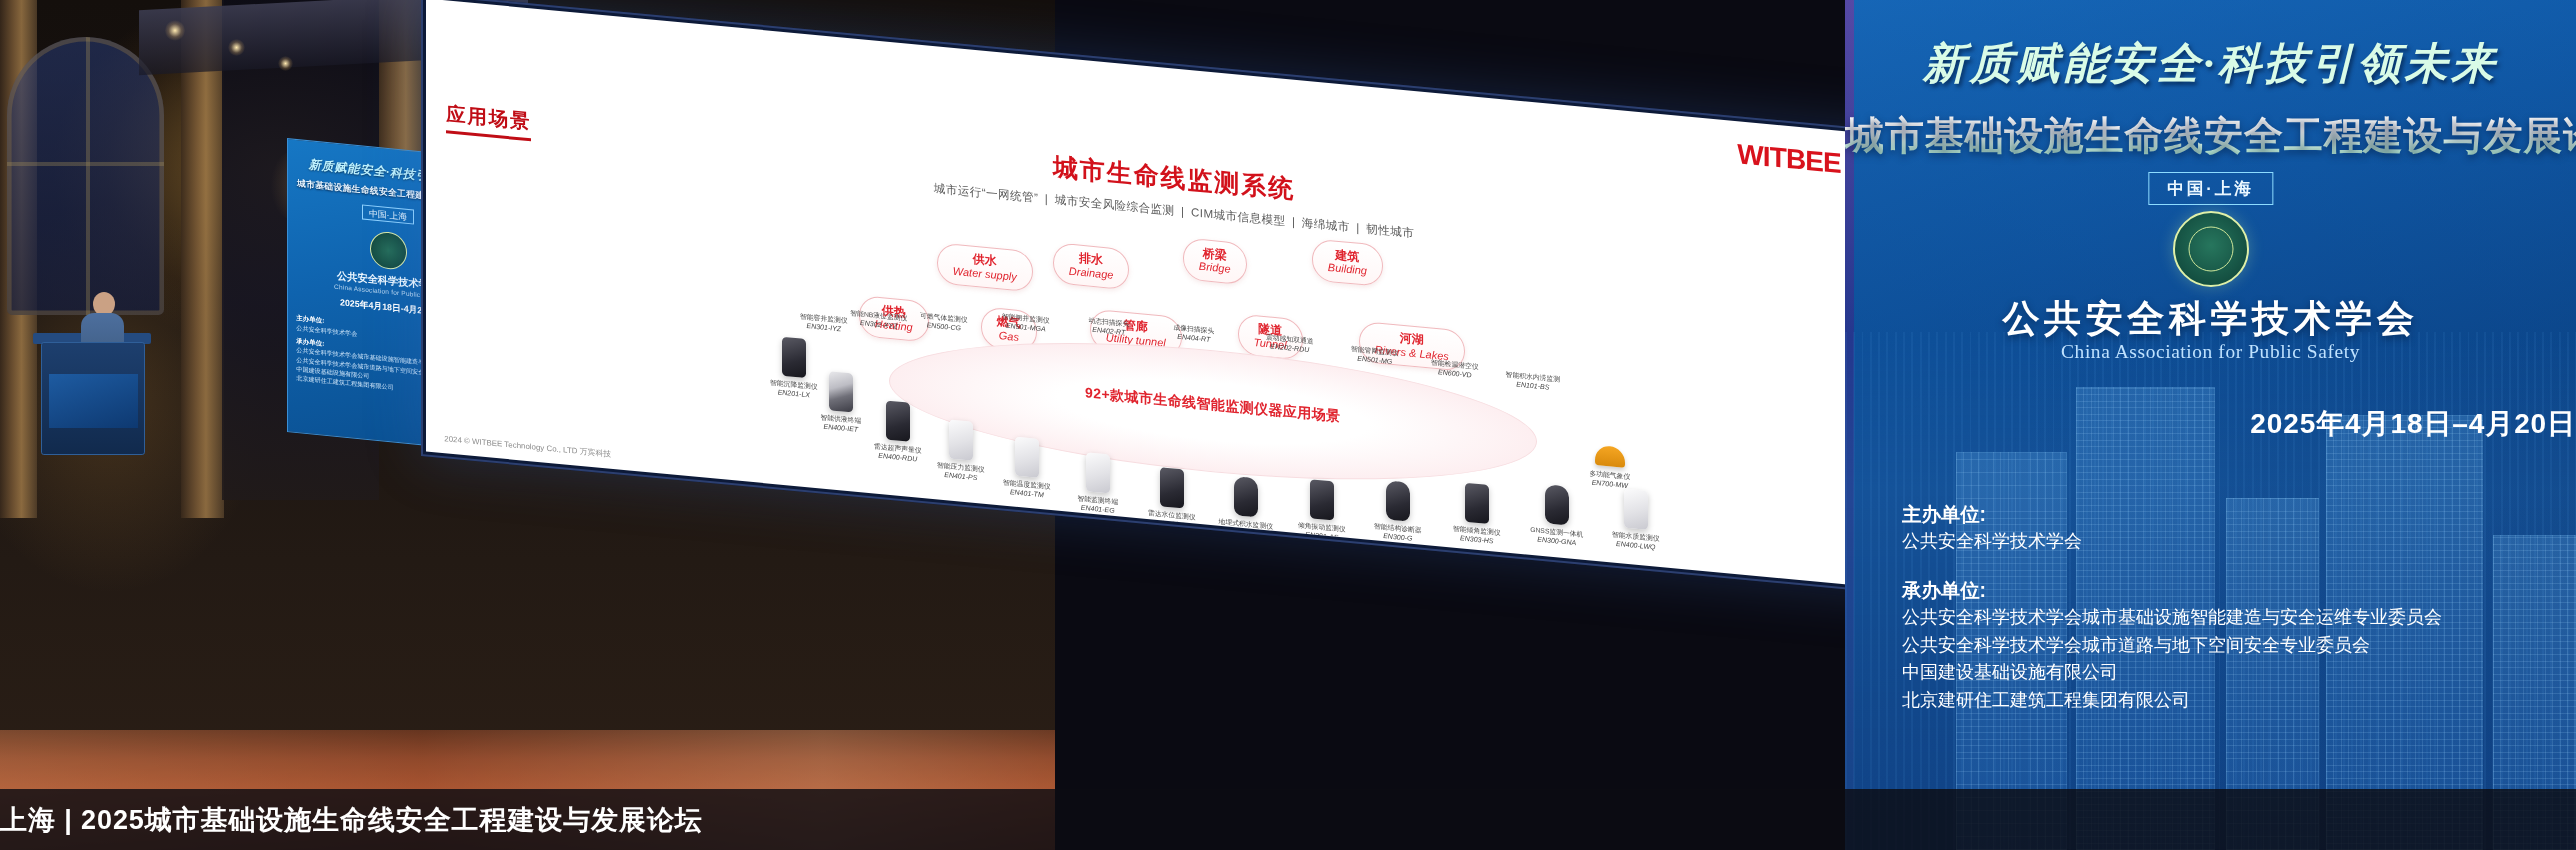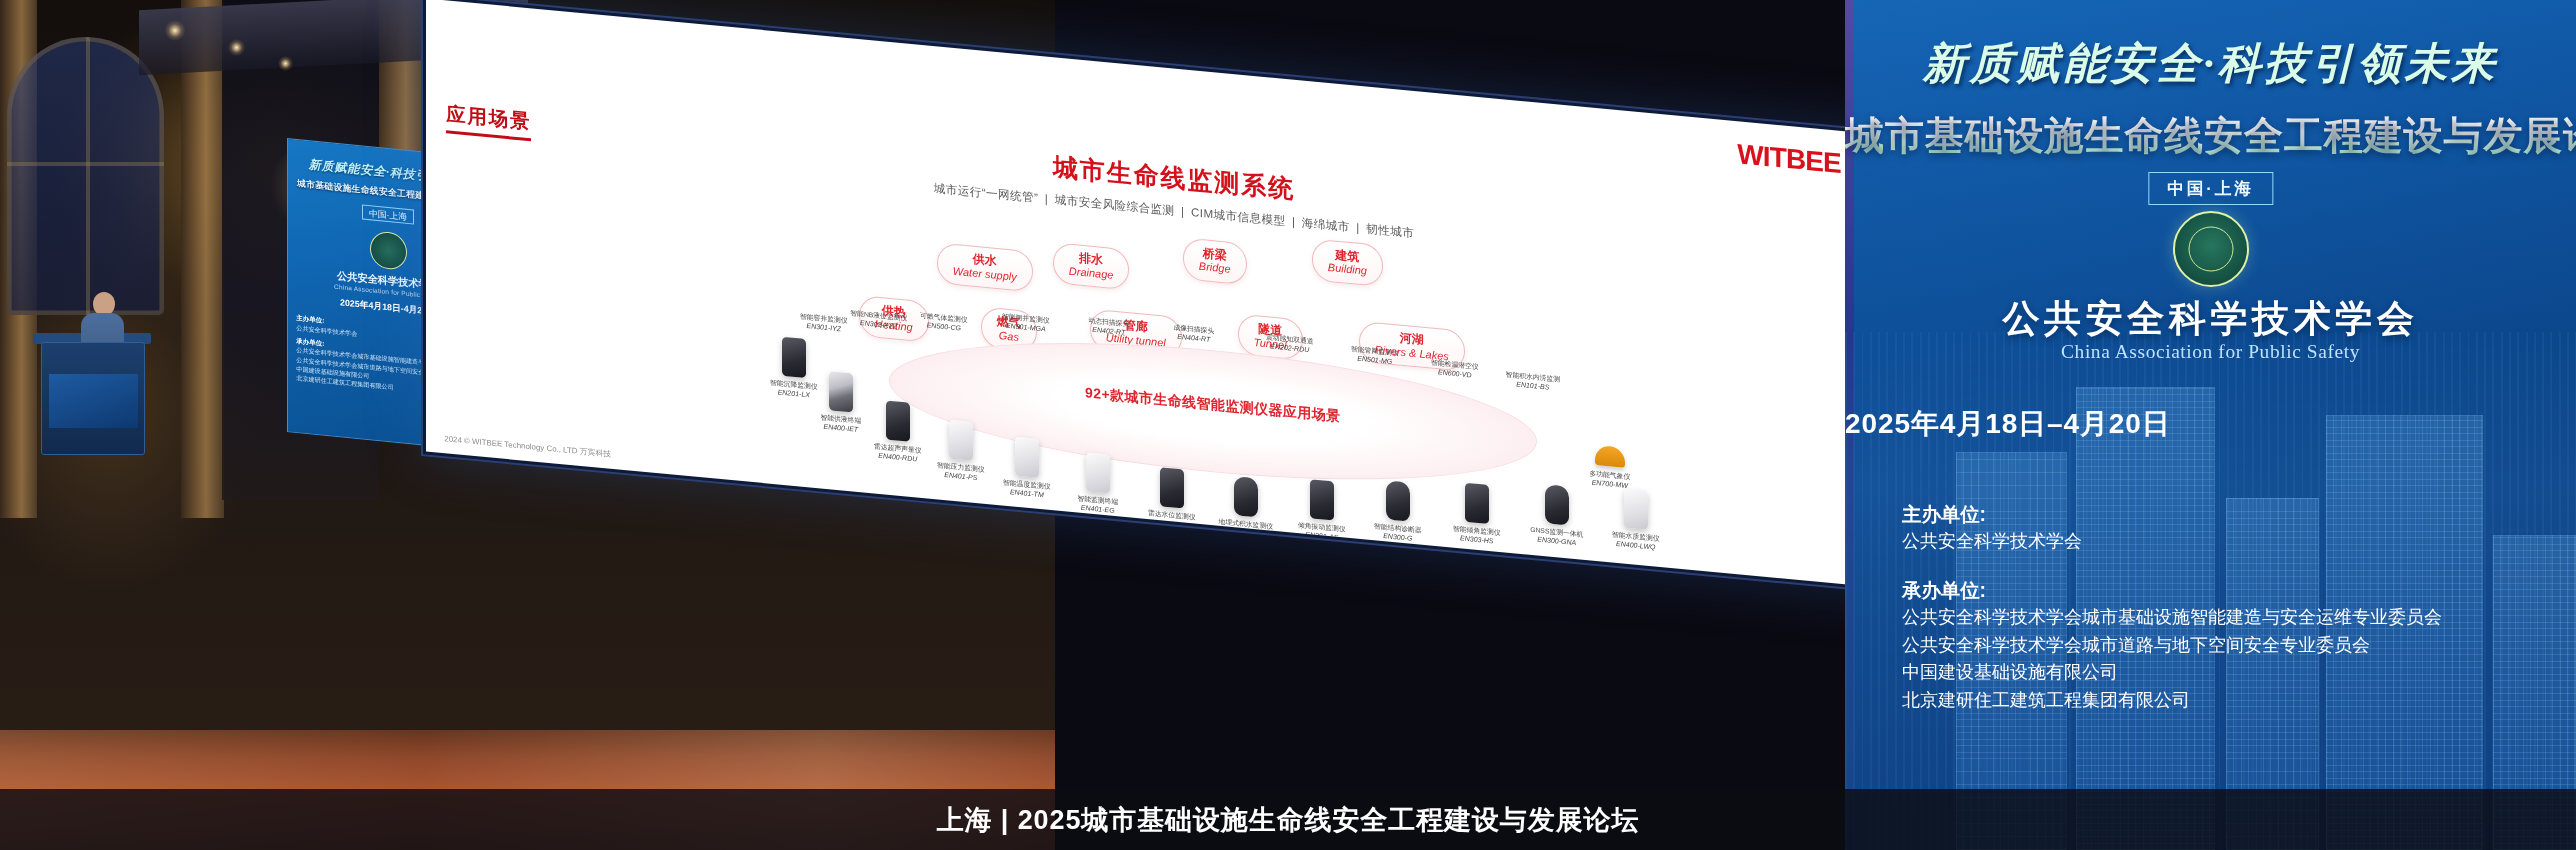--- a/index.html
+++ b/index.html
@@ -288,32 +288,32 @@
     position: absolute; left: 0; right: 0; top: 294px; text-align: center;
     color: #ffffff; font-size: 37px; font-weight: 800; letter-spacing: 4.6px;
     text-shadow: 0 2.8px 7.4px rgba(0,20,50,.55);
   }
   .b-assoc-en {
     position: absolute; left: 0; right: 0; top: 341px; text-align: center;
     color: #bfe2ff; font-size: 19.4px; letter-spacing: 0.6px;
     font-family: "Liberation Serif", "DejaVu Serif", serif;
   }
   .b-date {
-    position: absolute; left: 0; right: 0; top: 405px; text-align: left;
+    position: absolute; left: 0; right: 0; top: 405px; text-align: right;
     color: #ffffff; font-size: 28px; font-weight: 800; letter-spacing: 0.9px;
   }
   .b-orgs { position: absolute; left: 57px; top: 481px; right: 28px; color: #ffffff; }
   .b-orgs .lbl { font-size: 19.4px; font-weight: 800; margin-top: 20.4px; }
   .b-orgs .ln { font-size: 18px; line-height: 1.55; }
 
   
   .caption-bar {
     position: absolute; left: 0; bottom: 0; width: 2576px; height: 61px;
     background: rgba(12,12,18,.82);
-    display: flex; align-items: center; justify-content: center;
+    display: flex; align-items: center; 
   }
   .caption-text {
     color: #ffffff; font-size: 27px; font-weight: 700; letter-spacing: 0.9px;
   }
 </style>
 </head>
 <body>
 
 <div id="stage">
 

